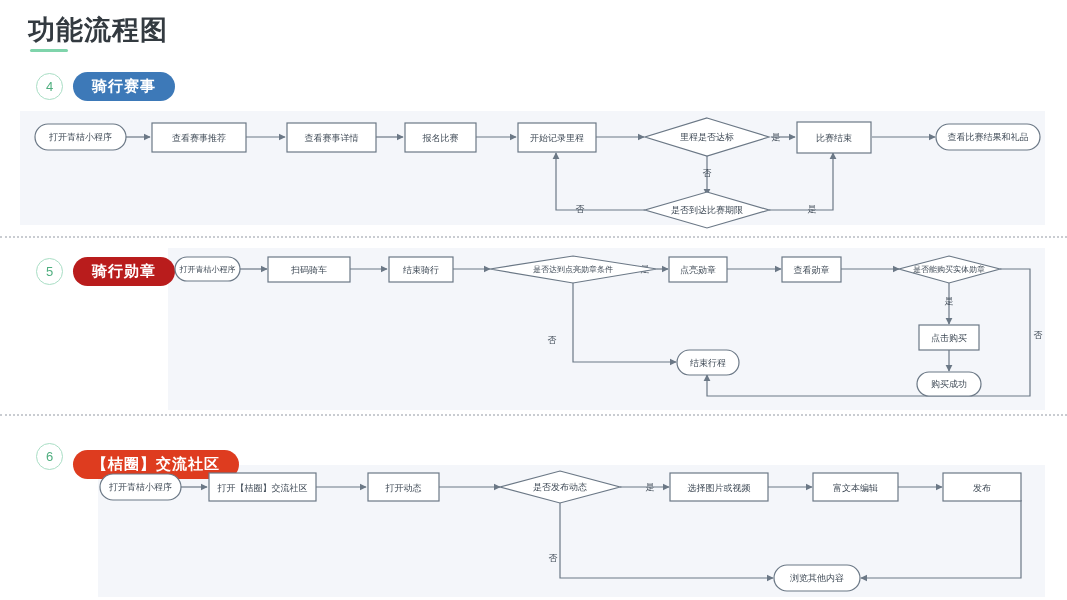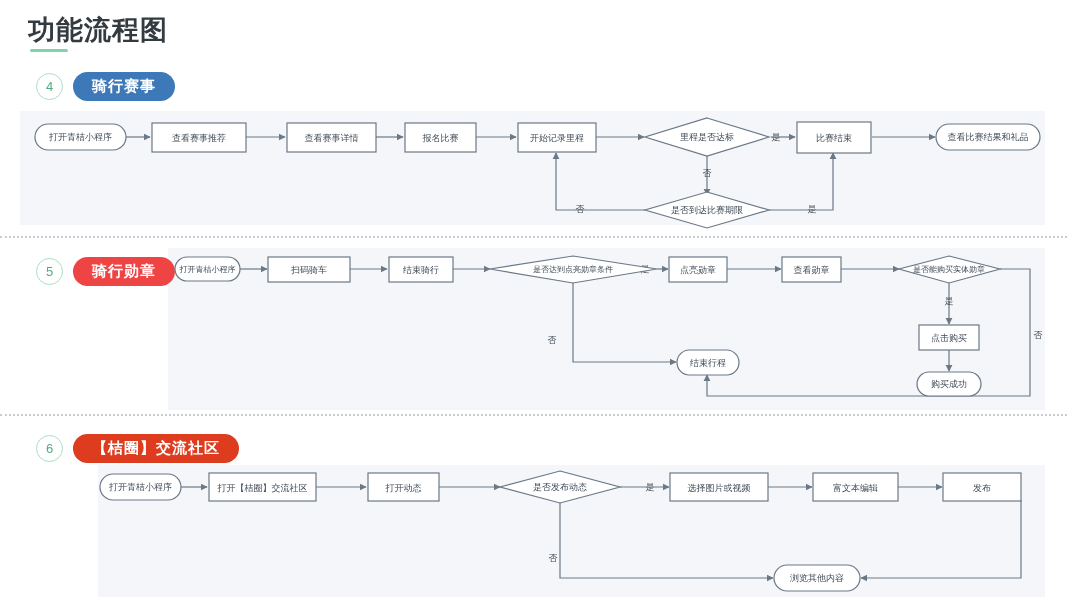--- a/index.html
+++ b/index.html
@@ -68,25 +68,25 @@
 
   <div class="sep" style="top:236px;"></div>
   <div class="sep" style="top:414px;"></div>
 
   <div class="sec-head" style="left:36px;top:72px;">
     <div class="sec-num">4</div>
     <div class="sec-pill" style="background:#3d79b8;">骑行赛事</div>
   </div>
   <div class="sec-head" style="left:36px;top:257px;">
     <div class="sec-num">5</div>
-    <div class="sec-pill" style="background:#ef4444;text-align:center;">骑行勋章</div>
+    <div class="sec-pill" style="background:#b91c1c;text-align:center;">骑行勋章</div>
   </div>
   <div class="sec-head" style="left:36px;top:434px;">
     <div class="sec-num">6</div>
-    <div class="sec-pill" style="background:#de3c1f;">【桔圈】交流社区</div>
+    <div class="sec-pill" style="background:#de3c1f;margin-top:16px;">【桔圈】交流社区</div>
   </div>
 
   <svg class="flow" viewBox="0 0 1067 600" xmlns="http://www.w3.org/2000/svg">
     <defs>
       <marker id="ar" viewBox="0 0 10 10" refX="9" refY="5" markerWidth="6" markerHeight="6" orient="auto-start-reverse">
         <path d="M0,0 L10,5 L0,10 z" fill="#6b7886"></path>
       </marker>
     </defs>
 
     <g>

